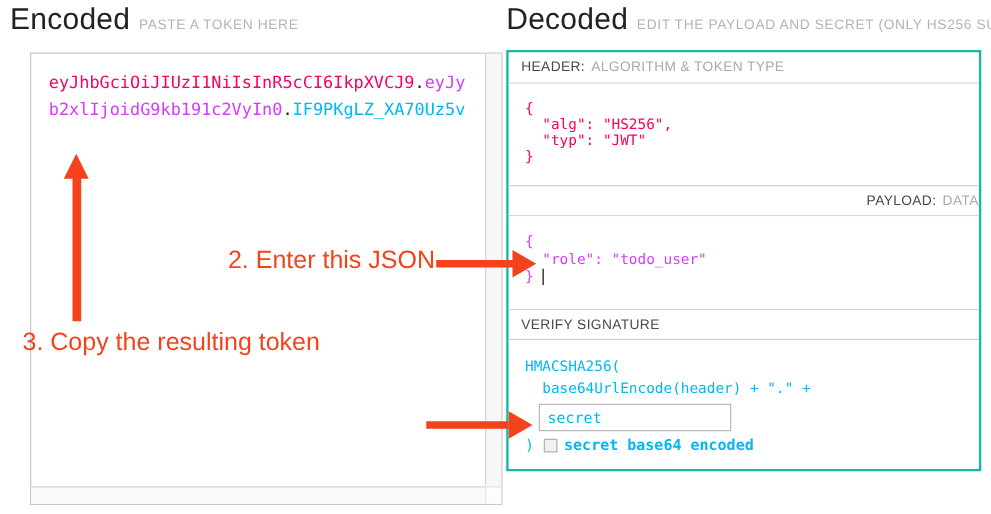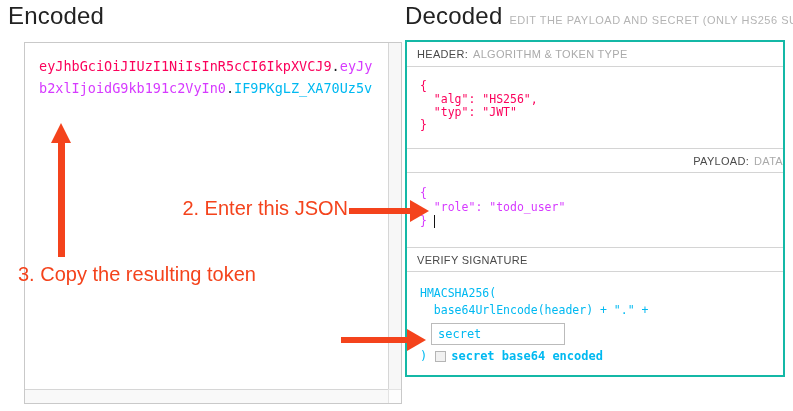--- a/index.html
+++ b/index.html
@@ -36,21 +36,21 @@
   .sec-label .sublab { color:#aaaaaa; margin-left:5px; }
   .sec-code { font-family:"DejaVu Sans Mono","Liberation Mono",monospace; font-size:11.5px;
     padding:13px 8px 0 13px; background:#fff; }
   .sec-code .ln { white-space:pre; }
   .code-header { flex:0 0 81px; color:#fb015b; line-height:13px; border-bottom:0; }
   .code-payload { flex:0 0 74px; color:#d63aff; line-height:14px; position:relative; }
   .code-signature { flex:1 1 auto; color:#00b9f1; line-height:17px; }
   .sec-label.mid { border-top:0; }
   .payload-caret { position:absolute; left:27px; top:42px; width:1px; height:13px; background:#111; }
 
-  .secret-input { display:block; margin:4px 0 3px 11px; width:134px; height:22px;
+  .secret-input { display:block; margin:4px 0 3px 11px; width:154px; height:22px;
     border:1px solid #bbbbbb; border-radius:0; background:#fff; padding:0 6px;
     font-family:"DejaVu Sans Mono","Liberation Mono",monospace; font-size:12px; color:#00b9f1; outline:none; }
   .check-row { display:flex; align-items:center; margin-top:2px; }
   .close-paren { font-size:12px; margin-right:8px; }
   .checkbox { width:11px; height:11px; background:#f1f1f1; border:1px solid #b5b5b5; margin-right:5px; flex:0 0 11px; }
   .check-label { font-weight:bold; font-size:12px; color:#00b9f1;
     font-family:"DejaVu Sans Mono","Liberation Mono",monospace; }
 
   
   .anno { position:absolute; color:#f4431c; font-size:20px; white-space:nowrap; }
@@ -62,20 +62,21 @@
   .head-up { position:absolute; width:0; height:0; border-left:10px solid transparent;
     border-right:10px solid transparent; border-bottom:20px solid #f4431c; }
 </style>
 </head>
 <body>
 
 <div class="stage">
 
   <div class="panel-head" style="left:8px;">
     <span class="panel-title">Encoded</span>
+    <span class="panel-sub">PASTE A TOKEN HERE</span>
   </div>
 
   <div class="panel-head" style="left:405px;">
     <span class="panel-title">Decoded</span>
     <span class="panel-sub">EDIT THE PAYLOAD AND SECRET (ONLY HS256 SUPPORTED)</span>
   </div>
 
   <div class="encoded-box">
     <div class="encoded-content" id="token-area">
         <div><span class="c-header">eyJhbGciOiJIUzI1NiIsInR5cCI6IkpXVCJ9</span><span class="c-dot">.</span><span class="c-payload">eyJy</span></div>

